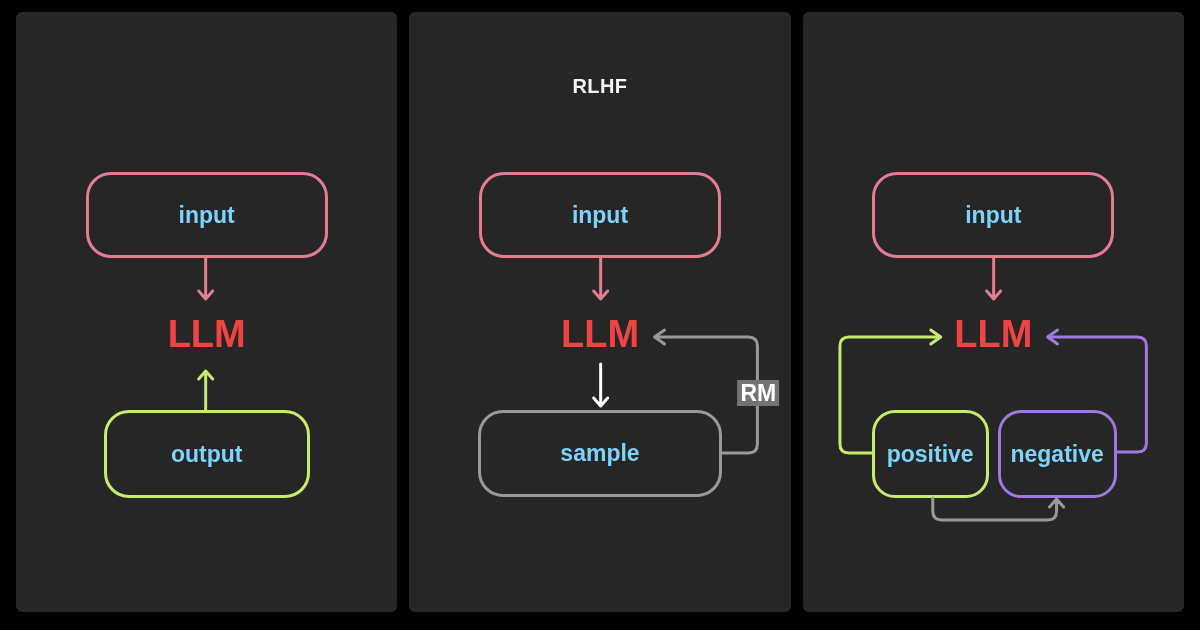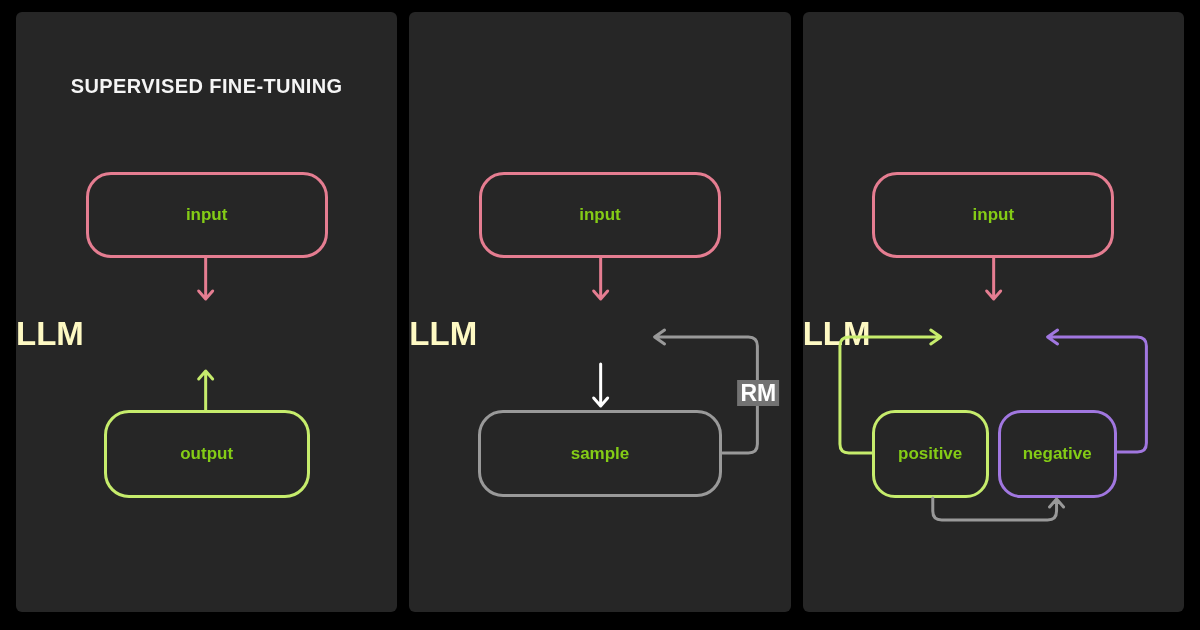--- a/index.html
+++ b/index.html
@@ -31,38 +31,39 @@
     font-size: 20px;
     font-weight: bold;
     letter-spacing: 0.4px;
     white-space: nowrap;
   }
   .node {
     position: absolute;
     display: flex;
     align-items: center;
     justify-content: center;
-    color: #84cc16;
+    color: #7dd3fc;
     font-weight: bold;
-    font-size: 17px;
+    font-size: 23px;
     border: 3px solid #fff;
     border-radius: 25px;
     background: transparent;
   }
   .node.centered { left: 50%; transform: translateX(-50%); }
   .node.input-node { top: 160px; width: 242px; height: 86px; border-color: #e57d91; }
   .node.output-node { top: 398px; width: 206px; height: 88px; border-color: #c6ec6c; }
   .node.sample-node { top: 398px; width: 244px; height: 87px; border-color: #999999; }
   .node.positive-node { top: 398px; left: 69px; width: 117px; height: 88px; border-color: #c6ec6c; border-radius: 23px; }
   .node.negative-node { top: 398px; left: 195px; width: 119px; height: 88px; border-color: #a177e0; border-radius: 23px; }
   .llm-label {
     position: absolute;
     top: 302px; left: 0; right: 0;
-    color: #fef9c3;
-    font-size: 33px;
+    text-align: center;
+    color: #ef4444;
+    font-size: 38px;
     font-weight: bold;
     line-height: 40px;
   }
   .rm-label {
     position: absolute;
     top: 368px; left: 349px;
     transform: translateX(-50%);
     color: #ffffff;
     font-size: 23px;
     font-weight: bold;
@@ -92,36 +93,36 @@
 </head>
 <body>
 
 <div class="page">
 
   <section class="panel">
     <svg class="arrow-layer" viewBox="0 0 382 600" preserveAspectRatio="none">
       <path class="stroke-pink" d="M 190 246 V 284 M 183 279 L 190 287 L 197 279"></path>
       <path class="stroke-green" d="M 190 398 V 362 M 183 367 L 190 359 L 197 367"></path>
     </svg>
-    <h2 class="panel-title">SUPERVISED FINE-TUNING</h2>
     <div class="node input-node centered">
       <span>input</span>
     </div>
     <div class="llm-label">LLM</div>
     <div class="node output-node centered">
       <span>output</span>
     </div>
   </section>
 
   <section class="panel">
     <svg class="arrow-layer" viewBox="0 0 382 600" preserveAspectRatio="none">
       <path class="stroke-pink" d="M 192 246 V 284 M 185 279 L 192 287 L 199 279"></path>
       <path class="stroke-white" d="M 192 352 V 391 M 185 386 L 192 394 L 199 386"></path>
       <path class="stroke-gray" d="M 314 441 H 340 Q 349 441 349 432 V 334 Q 349 325 340 325 H 247 M 256 318 L 246 325 L 256 332"></path>
     </svg>
+    <h2 class="panel-title">RLHF</h2>
     <div class="node input-node centered">
       <span>input</span>
     </div>
     <div class="llm-label">LLM</div>
     <div class="node sample-node centered">
       <span>sample</span>
     </div>
     <div class="rm-label">RM</div>
   </section>
 

